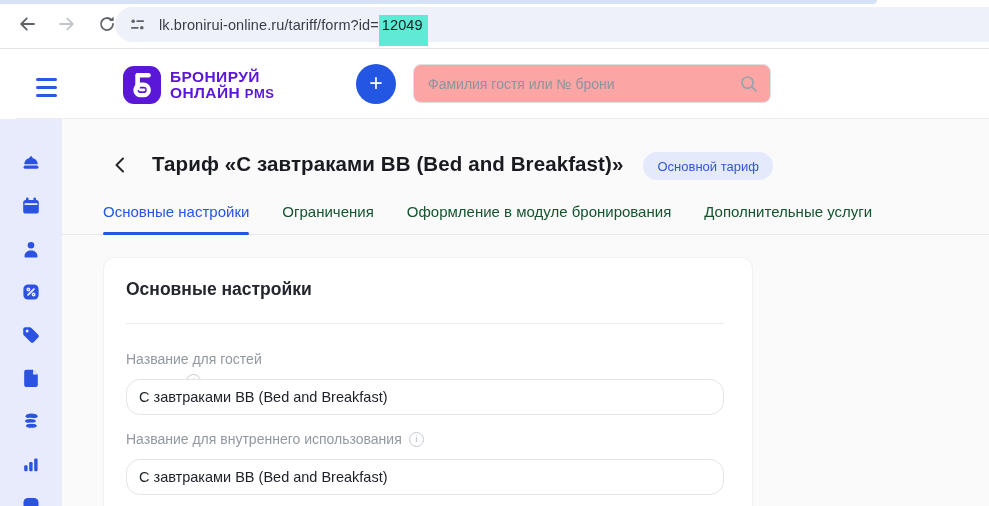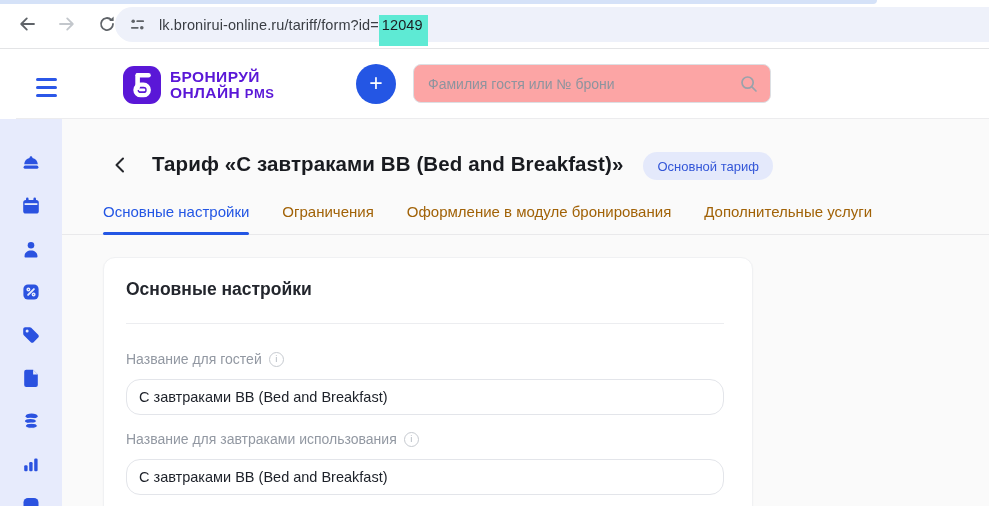--- a/index.html
+++ b/index.html
@@ -52,39 +52,39 @@
   
   .content{ position:absolute; top:119px; left:62px; right:0; bottom:0; background:#fafafa; overflow:hidden; }
   .page-head{ position:absolute; top:33px; left:46px; display:flex; align-items:flex-start; gap:20px; }
   .back-btn{ background:none; border:none; cursor:pointer; display:flex; padding:2px; }
   .page-title{ font-size:20.5px; font-weight:600; color:#191b20; letter-spacing:.1px; }
   .badge{ height:28px; padding:0 14px; border-radius:14px; background:#e4e9fb; color:#3356d8;
           font-size:13px; display:flex; align-items:center; white-space:nowrap; }
 
   .tabs{ position:absolute; top:84px; left:0; right:0; padding-left:41px; display:flex; gap:33px;
          border-bottom:1px solid #e9e9eb; }
-  .tab{ font-size:15px; color:#a16207; padding-bottom:14px; position:relative; cursor:pointer;
+  .tab{ font-size:15px; color:#14532d; padding-bottom:14px; position:relative; cursor:pointer;
         background:none; border:none; font-family:inherit; white-space:nowrap; }
   .tab.active{ color:#2356e4; }
   .tab.active::after{ content:""; position:absolute; left:0; right:0; bottom:-1px; height:3px;
                       background:#2356e4; border-radius:2px; }
 
   .card{ position:absolute; left:41px; top:138px; width:650px; height:400px; background:#fff;
          border-radius:12px; border:1px solid #f0f1f3; box-shadow:0 1px 2px rgba(16,24,40,.04); }
   .card-title{ position:absolute; top:21px; left:22px; font-size:17.5px; font-weight:700; color:#23262d; }
   .card-divider{ position:absolute; top:65px; left:22px; right:28px; border-top:1px solid #ecedf0; }
   .field-label{ position:absolute; left:22px; font-size:14px; color:#9298a2; display:flex;
                 align-items:center; gap:7px; }
   .info-icon{ width:15px; height:15px; border:1.4px solid #c6cad0; border-radius:50%; color:#b2b8c0;
               font-size:9.5px; line-height:1; display:flex; align-items:center; justify-content:center;
               cursor:pointer; }
   .tfield{ position:absolute; left:22px; width:598px; height:36px; border:1px solid #e3e5ea;
            border-radius:14px; padding:0 12px; font-size:14.5px; color:#1d2129; background:#fff;
            font-family:inherit; outline:none; }
-  .lbl-1{ top:93px; } .inp-1{ top:121px; } .lbl-2{ top:173px; } .inp-2{ top:201px; }
+  .lbl-1{ top:93px;flex-direction:column; } .inp-1{ top:121px; } .lbl-2{ top:173px; } .inp-2{ top:201px; }
 </style>
 </head>
 <body>
 
 <div class="stage">
 
   <div class="browser-bar">
     <div class="tab-remnant"></div>
     <div class="nav">
       <button class="nav-btn">
@@ -244,20 +244,20 @@
       <div class="card-title">Основные настройки</div>
       <div class="card-divider"></div>
 
       <div class="field-label lbl-1">
         <span>Название для гостей</span>
         <span class="info-icon">i</span>
       </div>
       <input class="tfield inp-1" type="text" value="С завтраками BB (Bed and Breakfast)" style="">
 
       <div class="field-label lbl-2">
-        <span>Название для завтраками использования</span>
+        <span>Название для внутреннего использования</span>
         <span class="info-icon">i</span>
       </div>
       <input class="tfield inp-2" type="text" value="С завтраками BB (Bed and Breakfast)" style="">
     </div>
 
   </div>
 </div>
 
 </body></html>

